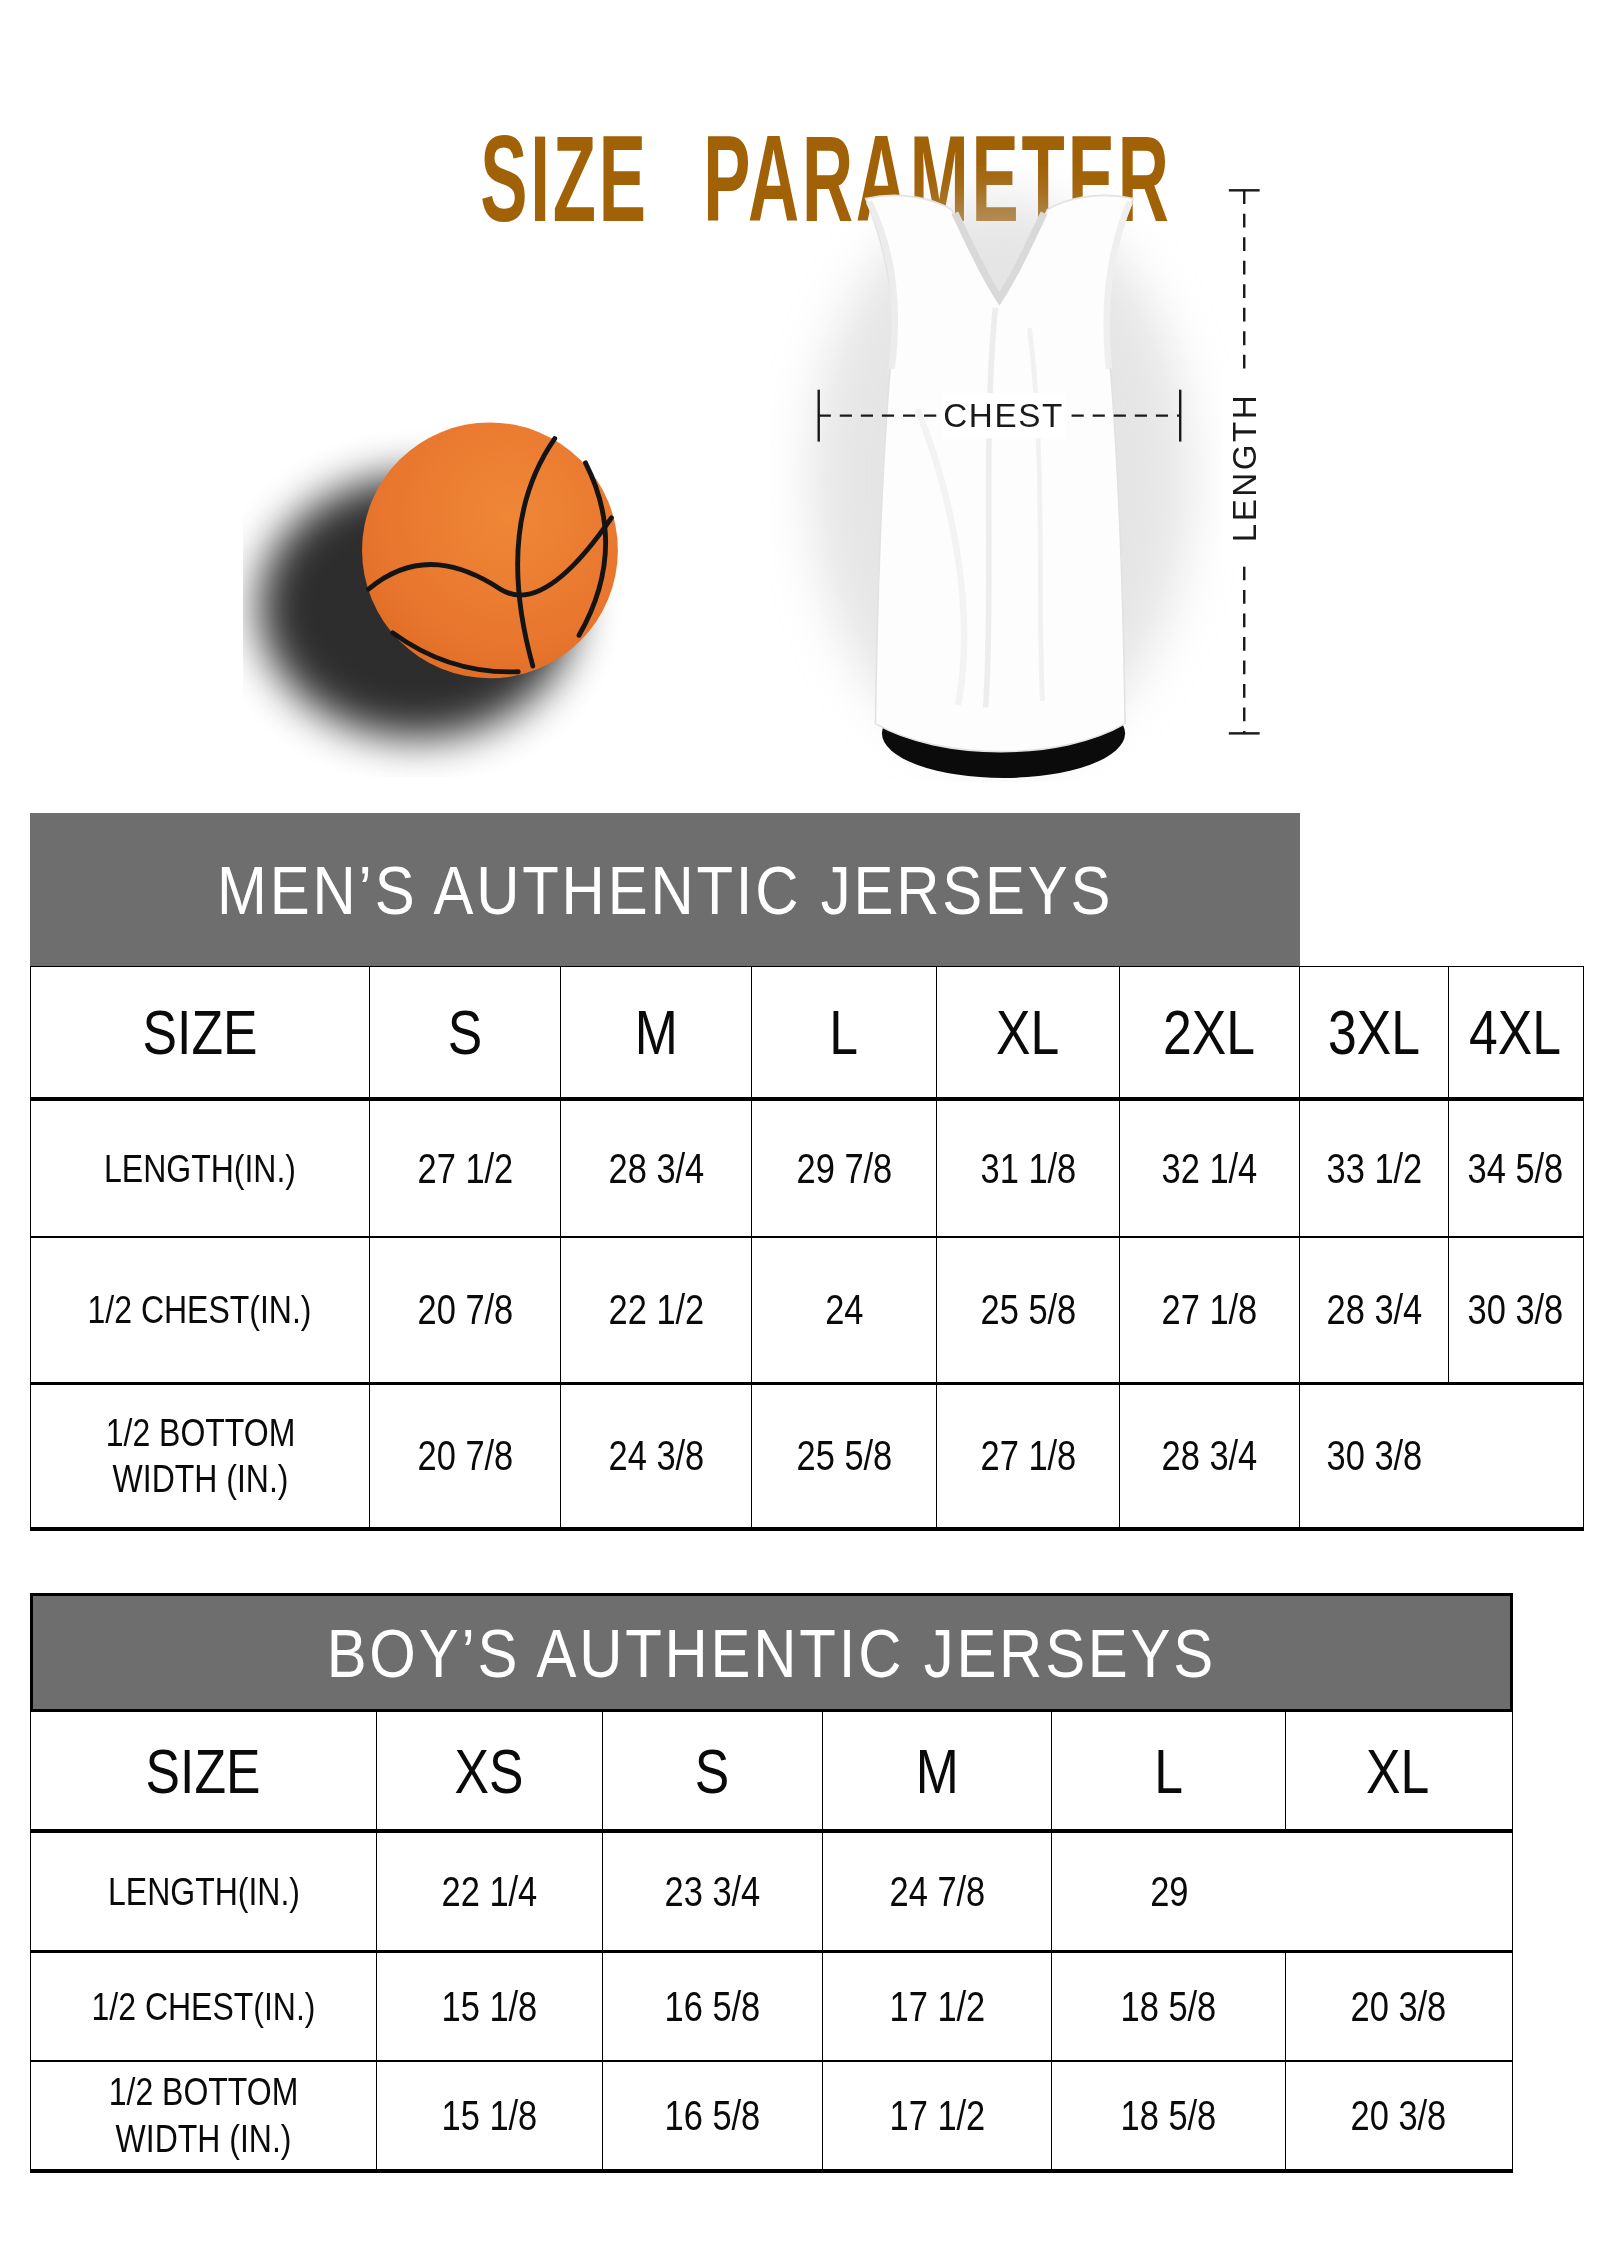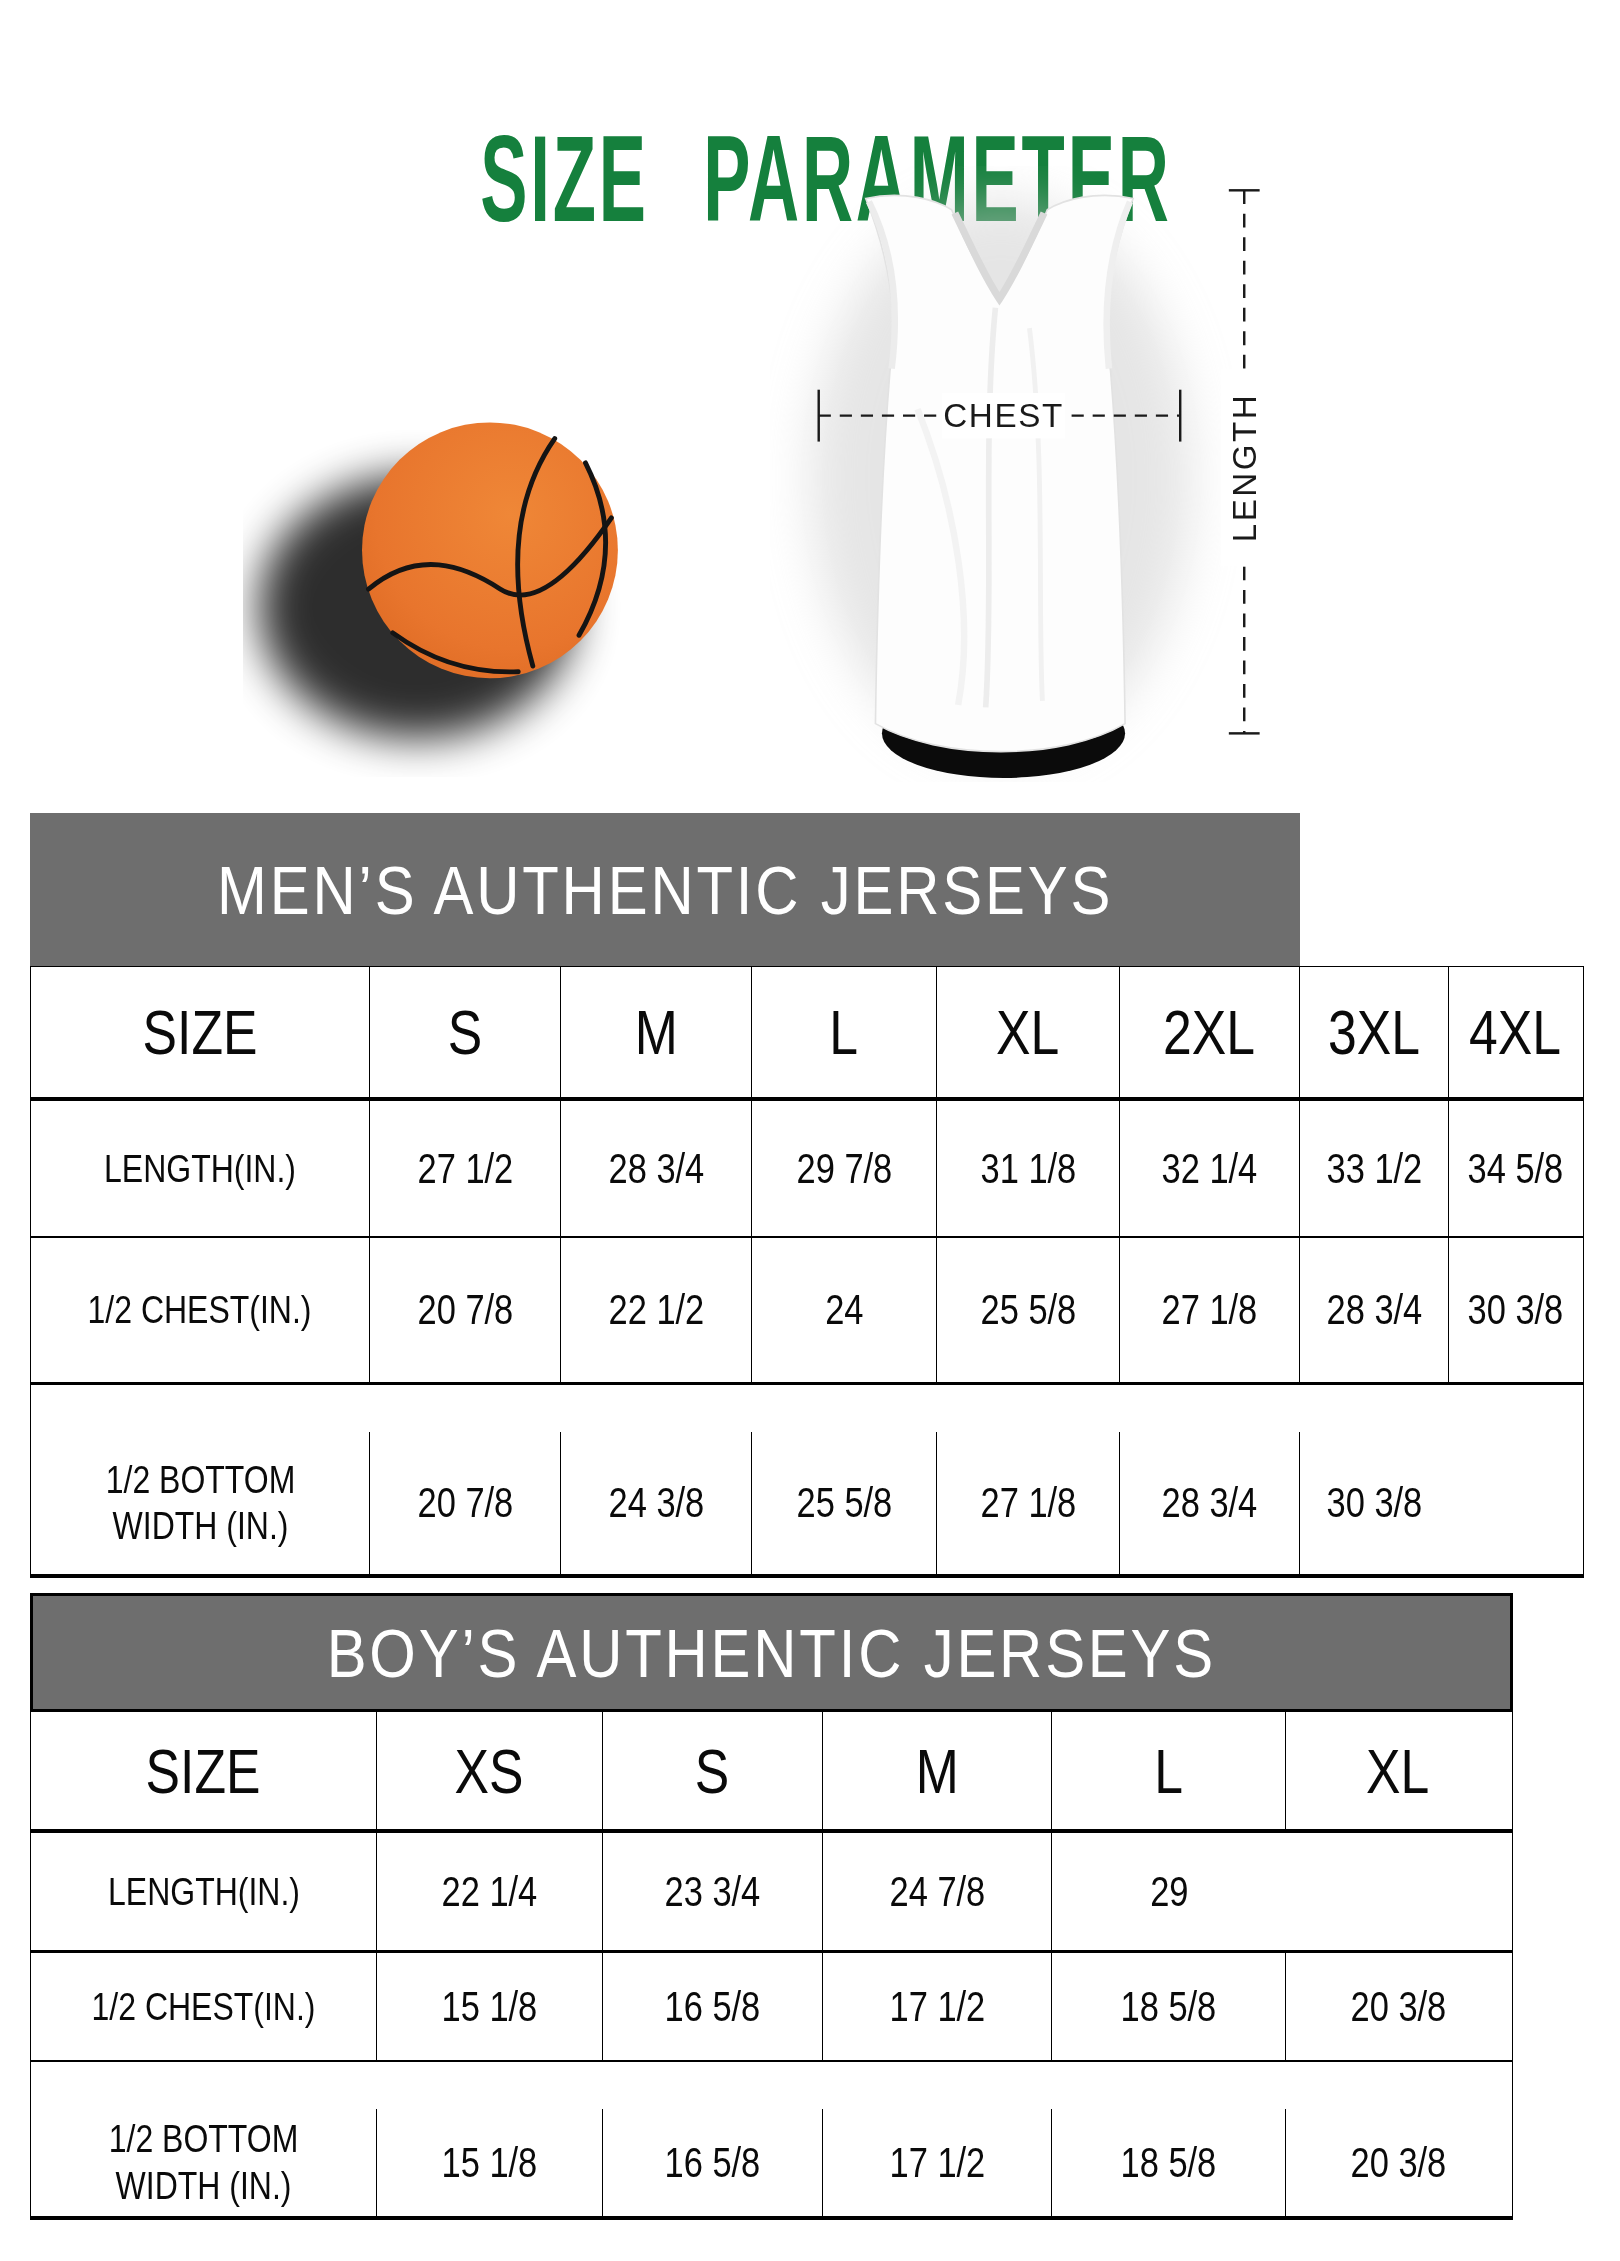--- a/index.html
+++ b/index.html
@@ -13,21 +13,21 @@
   }
   
   .cx { display:inline-block; transform:scaleX(.82); transform-origin:center; white-space:nowrap; }
   .cx.wrap { white-space:normal; width:275px; line-height:1.18; }
 
   
   .title {
     position:absolute; top:27.5px; left:0; width:100%;
     text-align:center; padding-left:32px; box-sizing:border-box;
     font-size:122px; font-weight:800; letter-spacing:.04em; word-spacing:.45em;
-    color:#15803d;
+    color:#a16207;
   }
   .title .cx { transform:scaleX(.58); }
 
   
   .ball-svg { position:absolute; left:243px; top:356px; }
   .jersey-svg { position:absolute; left:770px; top:166px; }
 
   
   .tblhead {
     position:absolute; left:30px; box-sizing:border-box;
@@ -43,21 +43,21 @@
     position:absolute; left:30px; box-sizing:border-box;
     border:1.6px solid #000; border-top-width:1.6px; border-bottom-width:4px;
     background:#fff;
   }
   .mens-grid { top:966px; width:1554px; }
   .boys-grid { top:1712px; width:1483px; border-top:none; }
 
   .row { display:grid; box-sizing:border-box; border-bottom:1.6px solid #000; }
   .mens-grid .row { grid-template-columns:339px 191px 191px 185px 183px 180px 149px 133px; }
   .boys-grid .row { grid-template-columns:346px 226px 220px 229px 234px 224px; }
-  .row:last-child { border-bottom:none;margin-top:47px; }
+  .row:last-child { border-bottom:none; }
 
   .mens-grid .r-head { height:134px; border-bottom-width:4px; }
   .mens-grid .r-1 { height:137px; border-bottom-width:2.4px; }
   .mens-grid .r-2 { height:147px; border-bottom-width:3.2px; }
   .mens-grid .r-3 { height:142px; }
   .boys-grid .r-head { height:121px; border-bottom-width:4px; }
   .boys-grid .r-1 { height:120px; border-bottom-width:3.2px; }
   .boys-grid .r-2 { height:109px; border-bottom-width:2.4px; }
   .boys-grid .r-3 { height:107px; }
 

